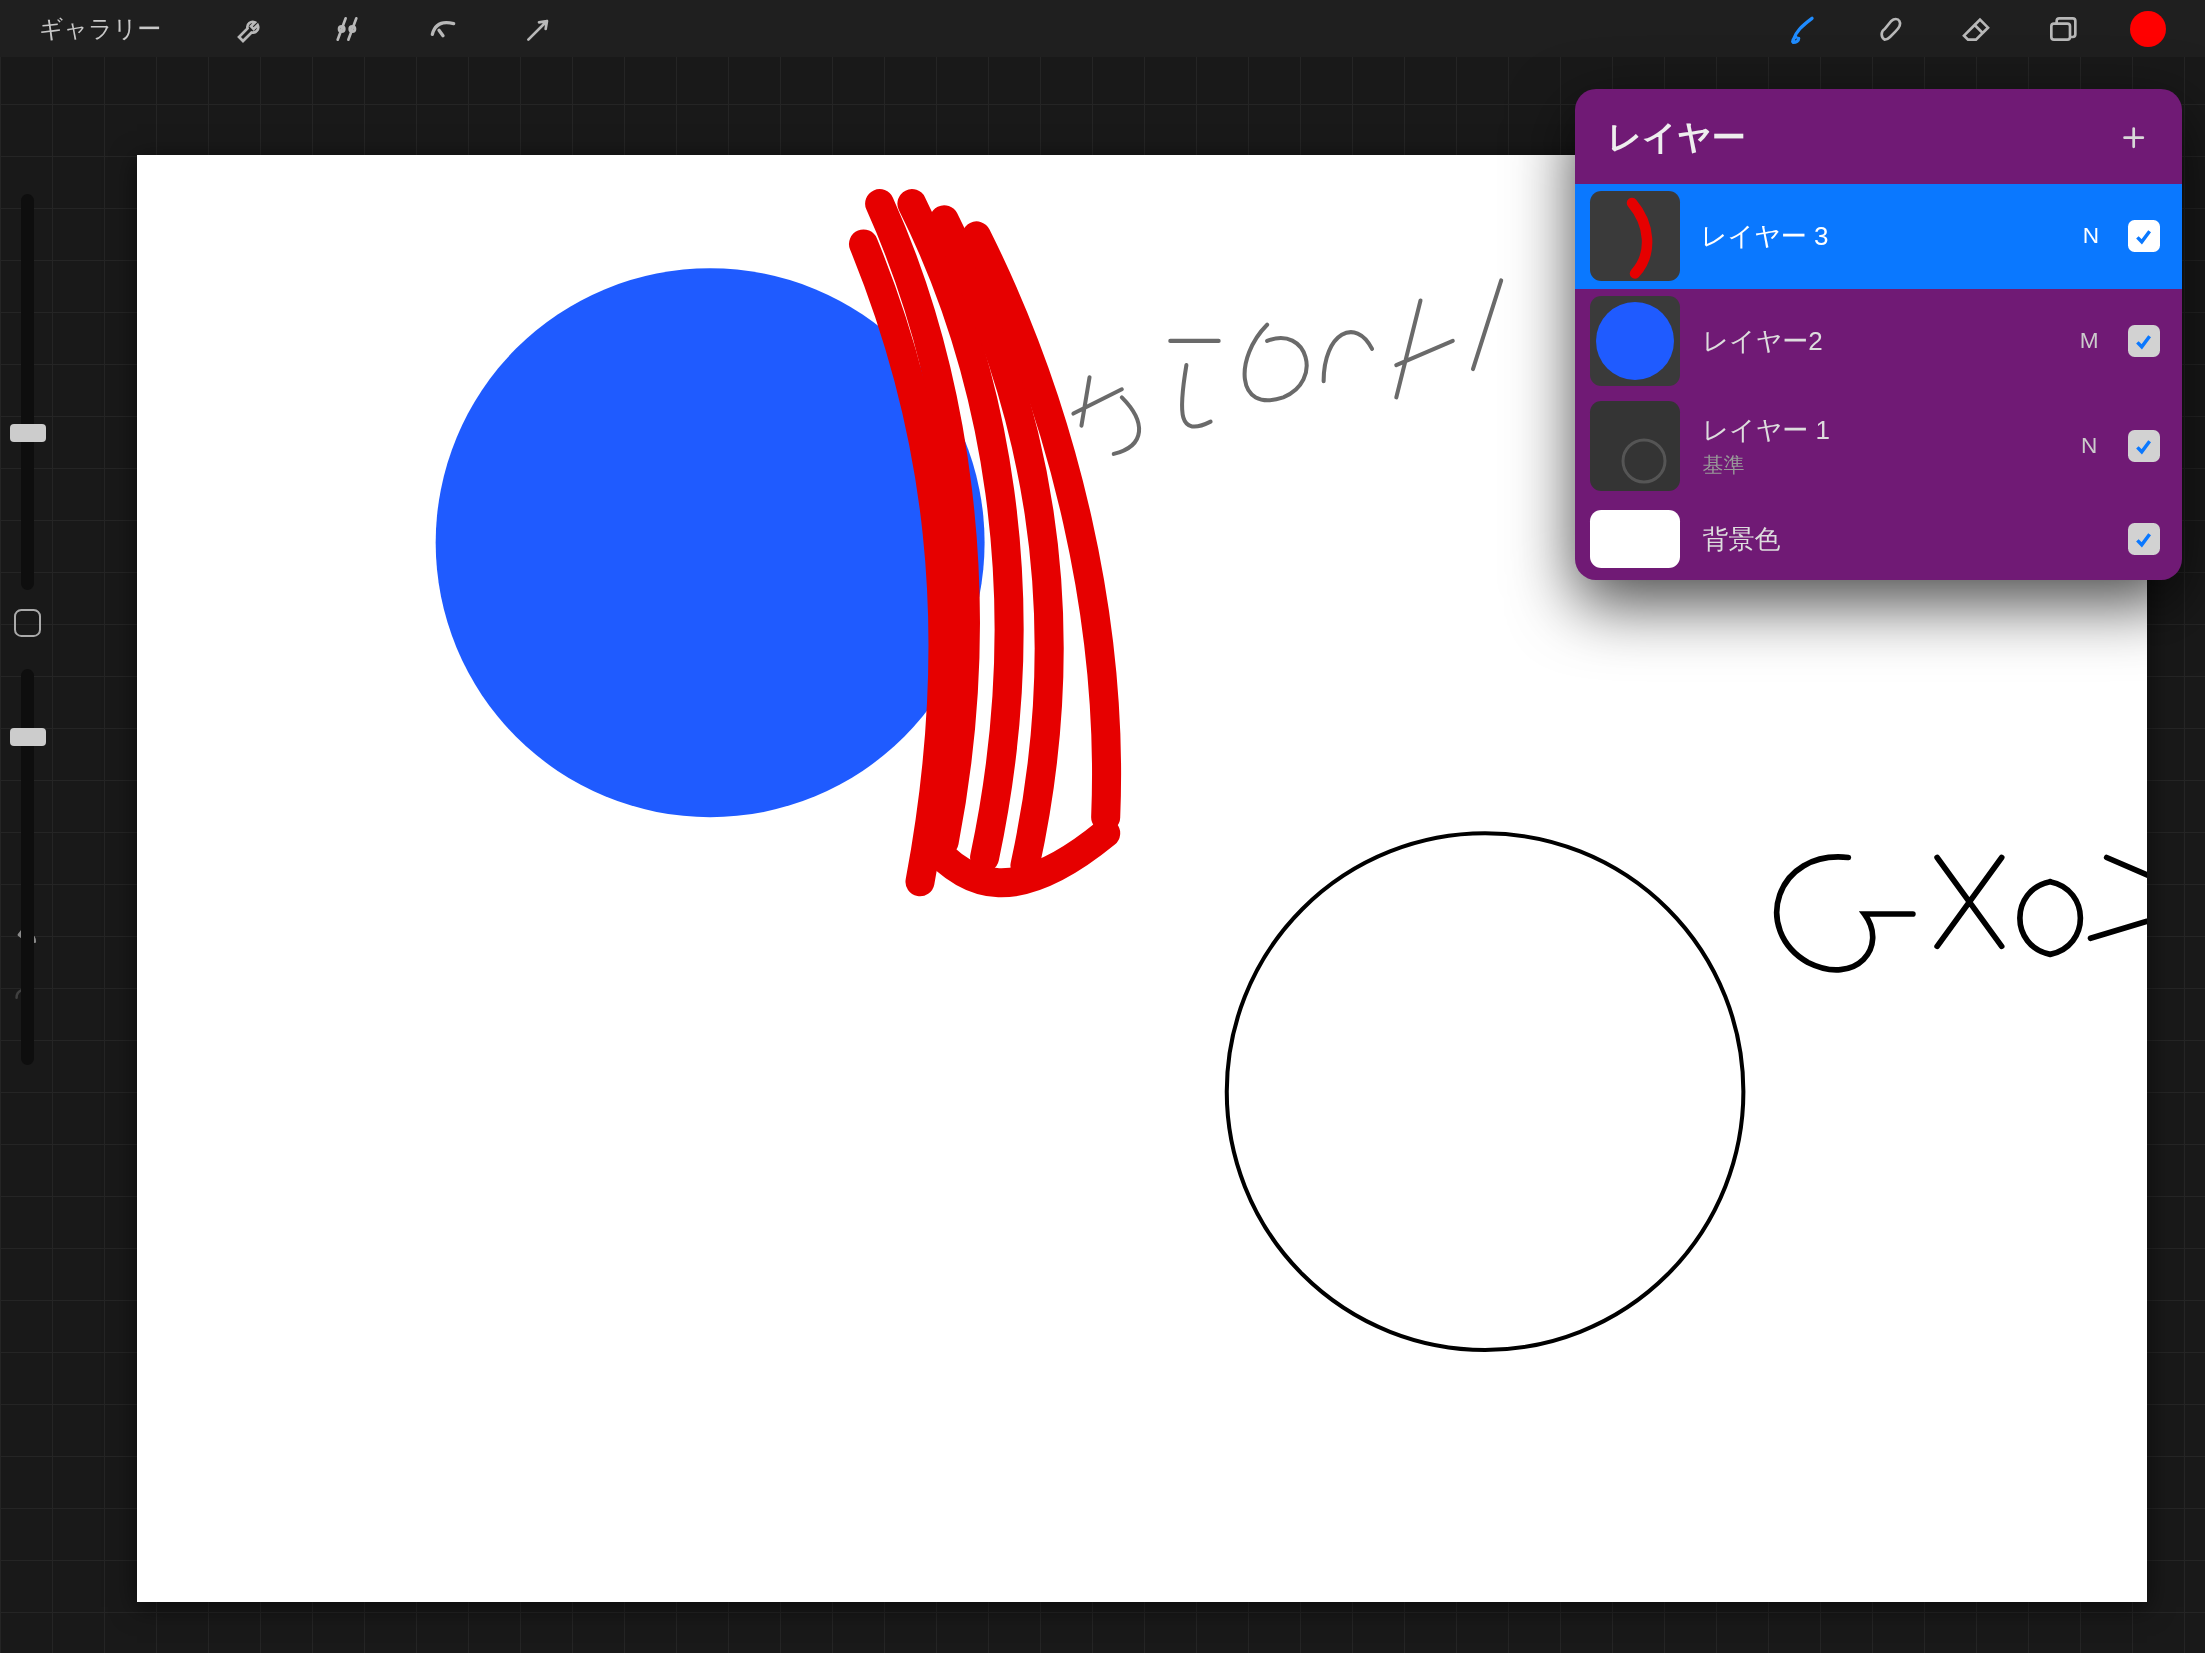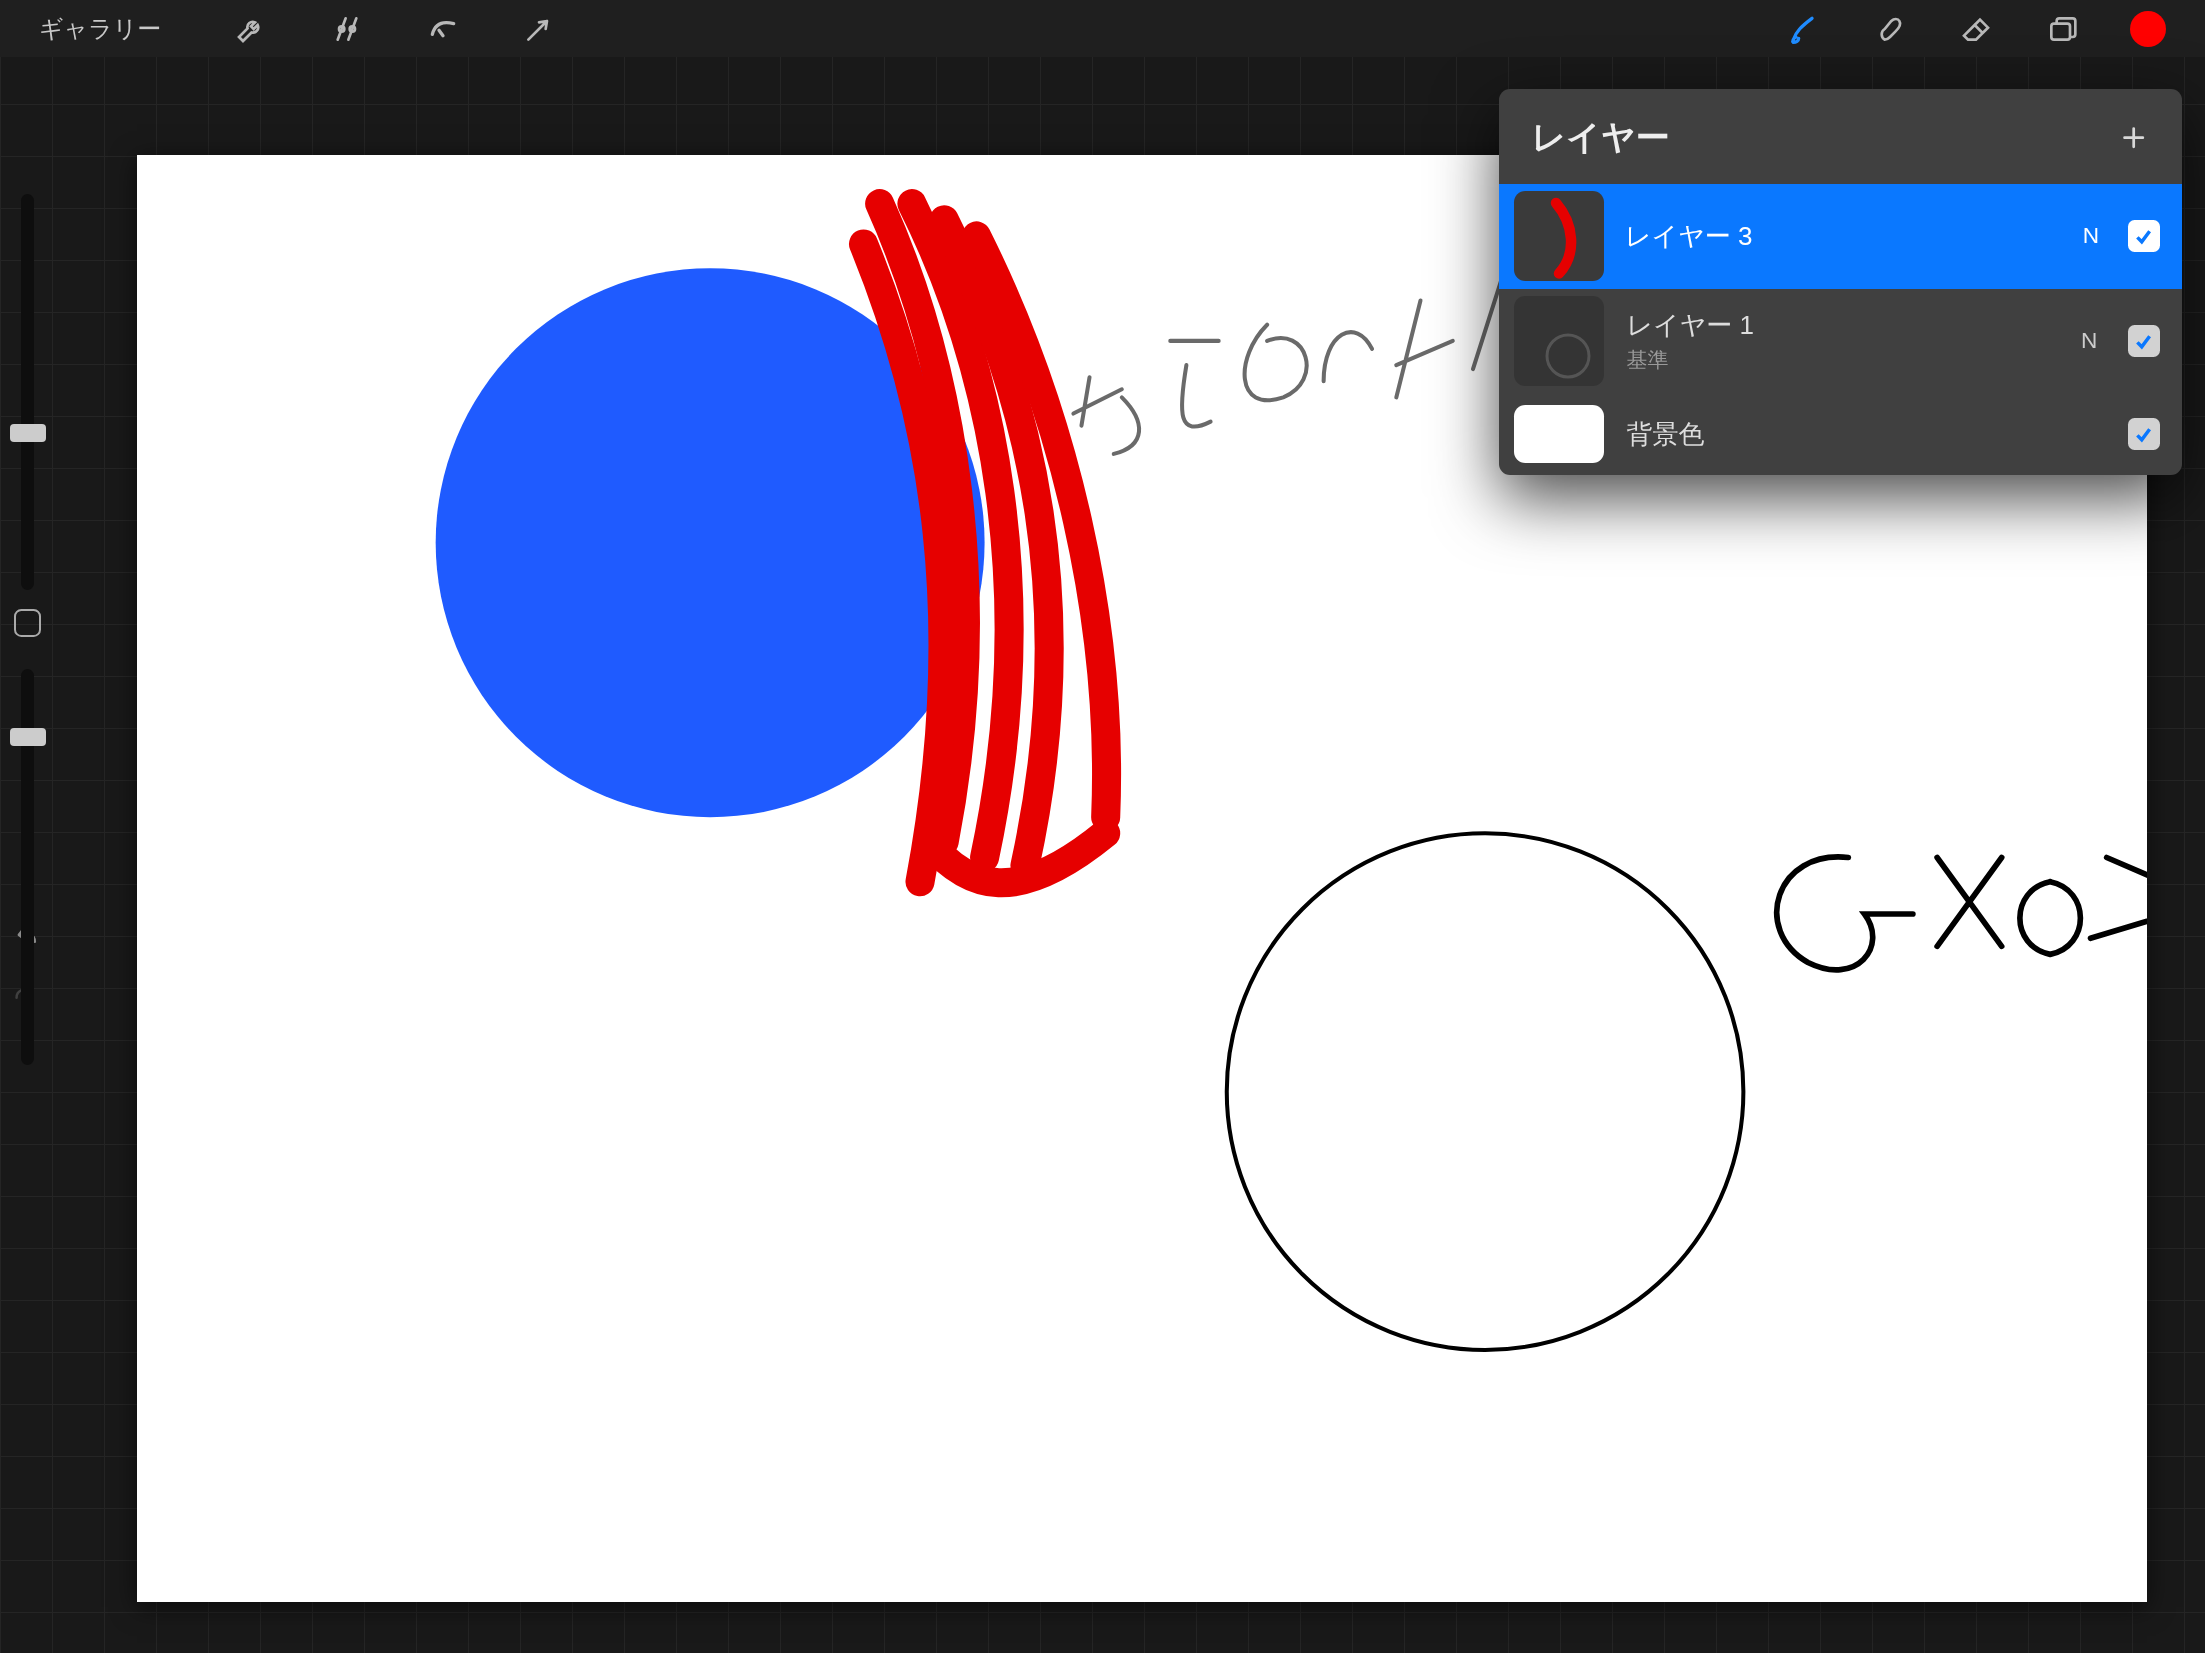--- a/index.html
+++ b/index.html
@@ -127,23 +127,23 @@
     height: 1447px;
     background: #ffffff;
     box-shadow: 0 4.8px 24px rgba(0,0,0,.6);
   }
 
   
   .layers-panel {
     position: absolute;
     right: 22.6px;
     top: 89px;
-    width: 683px;
-    background: #404040;
-    border-radius: 11px;
+    width: 607px;
+    background: #701a75;
+    border-radius: 21px;
     box-shadow: 0 24px 65px rgba(0,0,0,.7);
     overflow: hidden;
     z-index: 200;
   }
   .layers-header {
     display: flex;
     align-items: center;
     justify-content: space-between;
     padding: 26px 32px 22.6px;
   }
@@ -332,20 +332,36 @@
       <div class="layer-name">レイヤー 3</div>
     </div>
     <div class="blend-letter">N</div>
     <div class="vis-check">
       <svg viewBox="0 0 24 24" fill="none">
           <path d="M5 13l5 5 9-12"></path>
         </svg>
     </div>
   </div>
 
+  <div class="layer-row">
+    <div class="thumb">
+      <svg width="90" height="90" viewBox="0 0 60 60">
+          <circle cx="30" cy="30" r="26" fill="#1f5bff"></circle>
+        </svg>
+    </div>
+    <div class="name-block">
+      <div class="layer-name">レイヤー2</div>
+    </div>
+    <div class="blend-letter">M</div>
+    <div class="vis-check">
+      <svg viewBox="0 0 24 24" fill="none">
+          <path d="M5 13l5 5 9-12"></path>
+        </svg>
+    </div>
+  </div>
 
   <div class="layer-row">
     <div class="thumb" style="background:#343434;">
       <svg width="90" height="90" viewBox="0 0 60 60">
           <circle cx="36" cy="40" r="14" fill="none" stroke="#555" stroke-width="2"></circle>
         </svg>
     </div>
     <div class="name-block">
       <div class="layer-name">レイヤー 1</div>
       <div class="layer-sub">基準</div>

